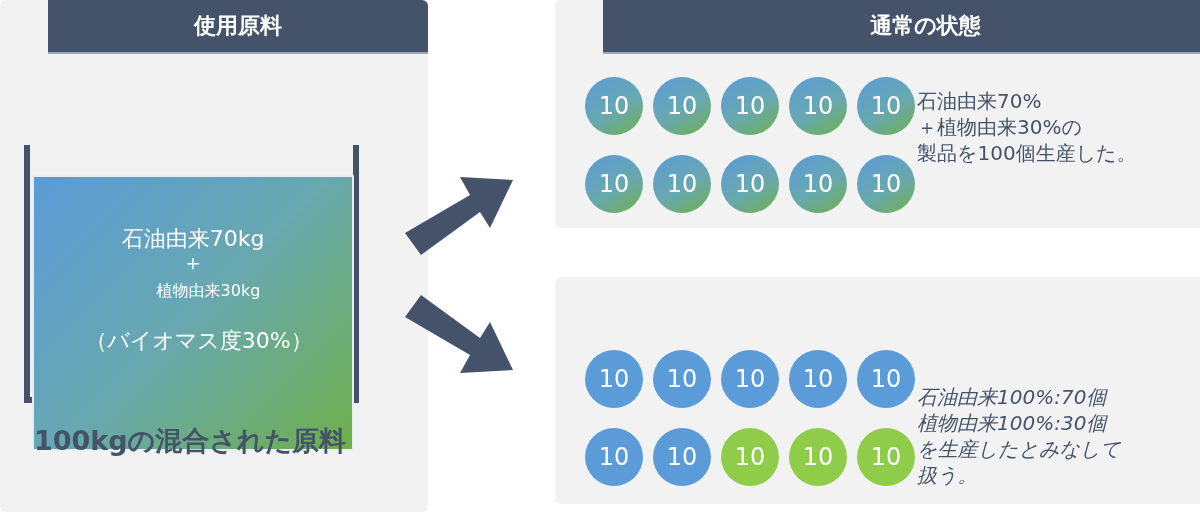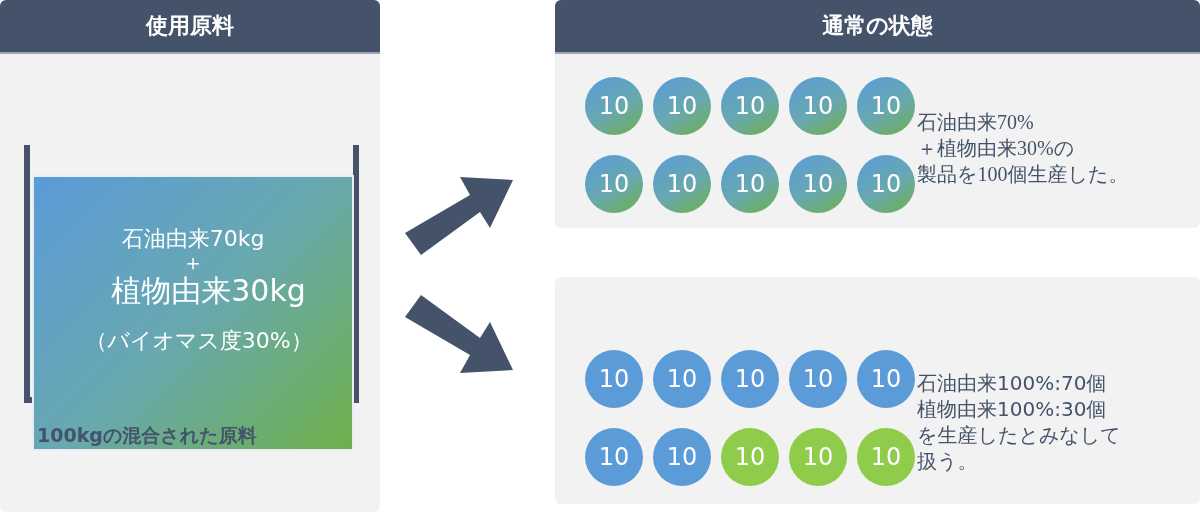--- a/index.html
+++ b/index.html
@@ -1,35 +1,35 @@
 <!DOCTYPE html>
 <html><head>
 <meta charset="utf-8">
 <style>
   html, body { margin:0; padding:0; background:#ffffff; }
   body { width:1200px; height:515px; position:relative; overflow:hidden;
          font-family: "DejaVu Sans", "Liberation Sans", sans-serif; }
-  .panel { position:absolute; background:#f2f2f2; border-radius:6px; overflow:hidden; }
+  .panel { position:absolute; background:#f2f2f2; border-radius:6px; overflow:hidden;padding-left:48px; }
   .panel-header { background:#44536a; color:#ffffff; font-weight:bold; text-align:center;
                   font-size:22px; height:52px; line-height:52px; border-bottom:2px solid #9aa6b6; }
   #left-panel { left:0; top:0; width:380px; height:512px; }
   #normal-panel { left:555px; top:0; width:645px; height:228px; }
   #mb-panel { left:555px; top:277px; width:645px; height:227px; }
   #mb-panel .panel-header { height:51px; line-height:51px; }
 
   .tank-wall { position:absolute; background:#44536a; }
   .liquid { position:absolute; left:34px; top:177px; width:318px; height:272px;
             background:linear-gradient(135deg, #5b9bd8 0%, #68a8b0 50%, #6fb04a 100%);
             outline:2px solid #e9eef2; color:#ffffff; text-align:center; }
   .liquid .l1 { position:absolute; left:0; right:0; top:48px; font-size:22px; line-height:28px; }
   .liquid .l2 { position:absolute; left:0; right:0; top:76px; font-size:22px; line-height:20px; }
-  .liquid .l3 { position:absolute; left:0; right:0; top:100px; font-size:30px; line-height:28px;margin-left:31px; }
+  .liquid .l3 { position:absolute; left:0; right:0; top:100px; font-size:16px; line-height:28px;margin-left:31px; }
   .liquid .l4 { position:absolute; left:12px; right:0; top:150px; font-size:22px; line-height:28px; }
-  .caption { position:absolute; left:0; width:380px; top:423px; text-align:left; color:#44536a;
-             font-size:19px; font-weight:bold;margin-left:37px; }
+  .caption { position:absolute; left:0; width:380px; top:423px; text-align:center; color:#44536a;
+             font-size:27px; font-weight:bold; }
 
   .arrow { position:absolute; }
 
   .circles { position:absolute; left:30px; }
   .circle-row { display:flex; gap:10px; margin-bottom:20px; }
   .circle { width:58px; height:58px; border-radius:50%; color:#ffffff; font-size:24px;
             display:flex; align-items:center; justify-content:center; }
   .c-mix { background:linear-gradient(150deg, #5b9bd8 0%, #68a8b0 55%, #6fb04a 100%); }
   .c-petro { background:#5b9bd8; }
   .c-plant { background:#8fcc4a; }
@@ -71,21 +71,21 @@
       <div class="circle c-mix">10</div>
     </div>
     <div class="circle-row">
       <div class="circle c-mix">10</div>
       <div class="circle c-mix">10</div>
       <div class="circle c-mix">10</div>
       <div class="circle c-mix">10</div>
       <div class="circle c-mix">10</div>
     </div>
   </div>
-  <div class="desc" style="top:109px;font-family:Liberation Serif, serif;">石油由来70%
+  <div class="desc" style="top:88px;">石油由来70%
 ＋植物由来30%の
 製品を100個生産した。</div>
 </div>
 
 <div class="panel" id="mb-panel">
   <div class="circles" style="top:73px;">
     <div class="circle-row">
       <div class="circle c-petro">10</div>
       <div class="circle c-petro">10</div>
       <div class="circle c-petro">10</div>
@@ -93,17 +93,17 @@
       <div class="circle c-petro">10</div>
     </div>
     <div class="circle-row">
       <div class="circle c-petro">10</div>
       <div class="circle c-petro">10</div>
       <div class="circle c-plant">10</div>
       <div class="circle c-plant">10</div>
       <div class="circle c-plant">10</div>
     </div>
   </div>
-  <div class="desc" style="top:93px;">石油由来100%:70個
+  <div class="desc" style="top:107px;font-style:italic;">石油由来100%:70個
 植物由来100%:30個
 を生産したとみなして
 扱う。</div>
 </div>
 
 </body></html>

